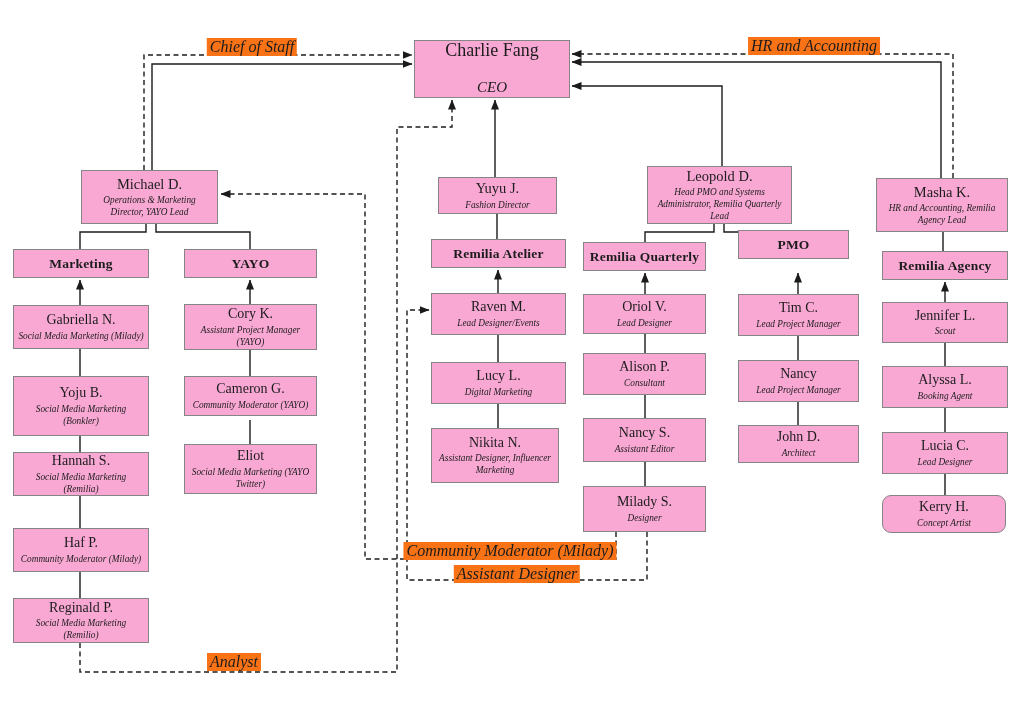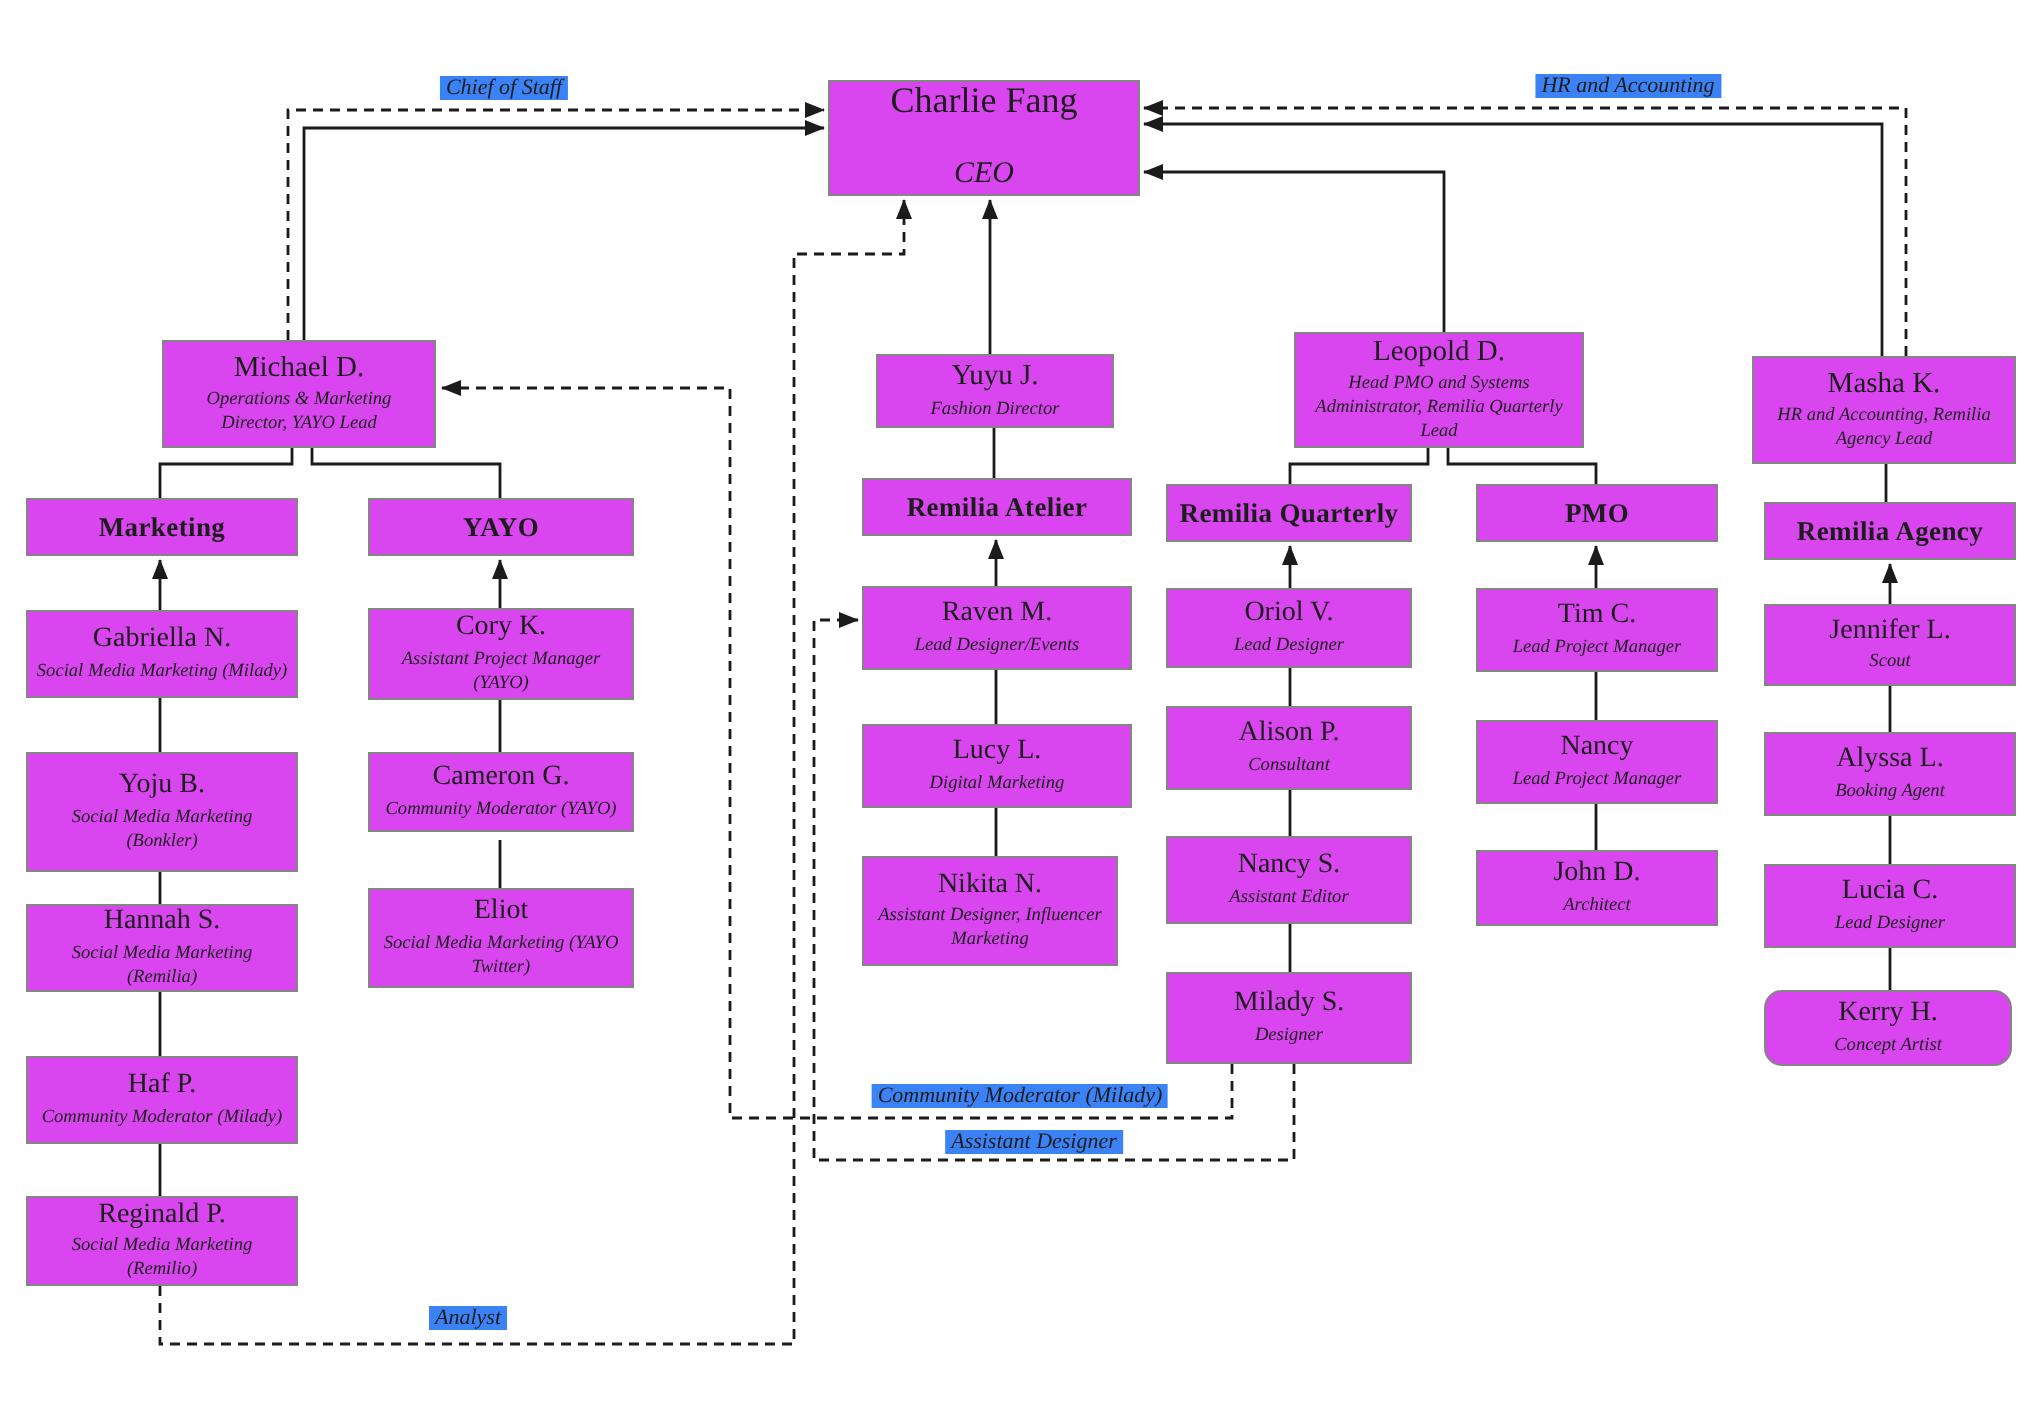--- a/index.html
+++ b/index.html
@@ -2,35 +2,35 @@
 <html><head>
 <meta charset="utf-8">
 <style>
   html,body{margin:0;padding:0;background:#fff;}
   .stage{
     position:relative;width:1016px;height:712px;background:#ffffff;
     font-family:"Liberation Serif", serif;color:#1c1c1c;overflow:hidden;
   }
   .wires{position:absolute;left:0;top:0;width:1016px;height:712px;}
   .node{
-    position:absolute;box-sizing:border-box;background:#d946ef;
+    position:absolute;box-sizing:border-box;background:#f9a8d4;
     border:1px solid #858585;display:flex;flex-direction:column;
     align-items:center;justify-content:center;text-align:center;
     padding:13px 4px;z-index:2;
   }
   .node .name{font-size:14px;line-height:1.2;white-space:nowrap;}
   .node .title{font-style:italic;font-size:9.3px;line-height:1.3;margin-top:1px;}
   .ceo .name{font-size:18px;}
   .ceo .title{font-style:italic;font-size:15px;margin-top:16px;}
   .dir .name{font-size:14.5px;}
   .dept .label{font-weight:bold;font-size:13.5px;letter-spacing:.2px;white-space:nowrap;}
   .rounded{border-radius:9px;}
   .edge-label{
-    position:absolute;z-index:3;font-style:italic;font-size:11px;
-    transform:translateX(-50%);white-space:nowrap;background:#3b82f6;padding:0 3px;
+    position:absolute;z-index:3;font-style:italic;font-size:16px;
+    transform:translateX(-50%);white-space:nowrap;background:#f97316;padding:0 3px;
   }
 </style>
 </head>
 <body>
 
 <div class="stage">
 
   <svg class="wires" width="1016" height="712" viewBox="0 0 1016 712" xmlns="http://www.w3.org/2000/svg">
     <defs>
       <marker id="arrow" markerWidth="10" markerHeight="8" refX="9.5" refY="4" orient="auto" markerUnits="userSpaceOnUse">
@@ -115,21 +115,21 @@
   </div>
   <div class="node dept" style="left:184px;top:249px;width:133px;height:29px">
     <div class="label">YAYO</div>
   </div>
   <div class="node dept" style="left:431px;top:239px;width:135px;height:29px">
     <div class="label">Remilia Atelier</div>
   </div>
   <div class="node dept" style="left:583px;top:242px;width:123px;height:29px">
     <div class="label">Remilia Quarterly</div>
   </div>
-  <div class="node dept" style="left:738px;top:242px;width:121px;height:29px">
+  <div class="node dept" style="left:738px;top:230px;width:111px;height:29px">
     <div class="label">PMO</div>
   </div>
   <div class="node dept" style="left:882px;top:251px;width:126px;height:29px">
     <div class="label">Remilia Agency</div>
   </div>
 
   <div class="node" style="left:13px;top:305px;width:136px;height:44px">
     <div class="name">Gabriella N.</div>
     <div class="title">Social Media Marketing (Milady)</div>
   </div>

